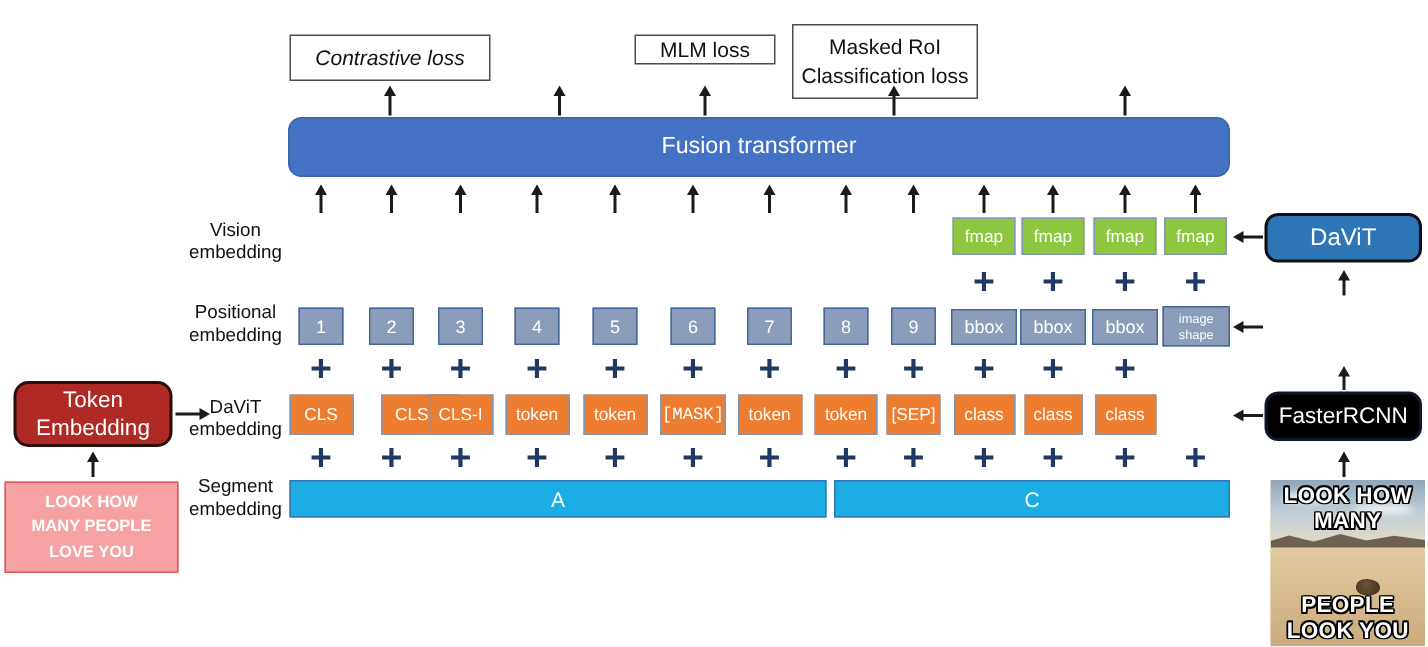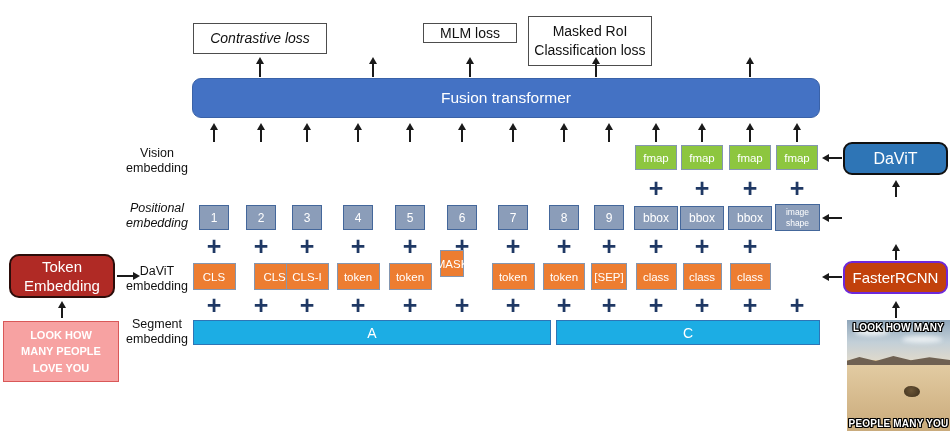--- a/index.html
+++ b/index.html
@@ -34,22 +34,22 @@
   }
   .davit{
     left:843px; top:142px; width:105px; height:33px; background:#2E75B6;
     border:2px solid #101010; border-radius:9px; color:#fff; font-size:16px;
   }
   .roi{
     left:843px; top:198px; width:105px; height:43px; background:#8DC63F;
     border:1.6px solid #2E75B6; color:#fff; font-size:15px; line-height:1.3;
   }
   .frcnn{
-    left:843px; top:261px; width:105px; height:33px; background:#c2410c;
-    border:2px solid #6d28d9; border-radius:9px; color:#fff; font-size:15px;
+    left:843px; top:261px; width:105px; height:33px; background:#000000;
+    border:2px solid #0f172a; border-radius:9px; color:#fff; font-size:15px;
   }
   .tokenemb{
     left:9px; top:254px; width:106px; height:44px; background:#B02A25;
     border:2px solid #2b0d0a; border-radius:10px; color:#fff; font-size:15px; line-height:1.3;
   }
   .caption{
     left:3px; top:321px; width:116px; height:61px; background:#F7A2A2;
     border:1.8px solid #D95858; color:#fff; font-size:11px; line-height:1.5; font-weight:bold;
   }
   .shaft-v{ position:absolute; width:1.6px; background:#1a1a1a; }
@@ -72,34 +72,34 @@
   .meme-cloud{ position:absolute; background:#e9eef1; border-radius:50%; filter:blur(2px); }
   .meme-mtn{ position:absolute; left:0; top:33px; width:103px; height:14px; background:#6f6152;
     clip-path:polygon(0 55%,12% 28%,28% 58%,45% 22%,62% 52%,80% 30%,100% 50%,100% 100%,0 100%); }
   .meme-sand{ position:absolute; left:0; top:45px; width:103px; height:66px;
     background:linear-gradient(180deg,#e2cba2 0%,#d5b98c 55%,#c9ab7c 100%); }
   .meme-weed{ position:absolute; left:57px; top:66px; width:16px; height:11px;
     background:radial-gradient(circle at 45% 40%, #6b5536 0%, #4a3a24 70%, #3a2d1c 100%);
     border-radius:45% 55% 50% 50%; }
   .meme-text{
     position:absolute; left:0; width:103px; text-align:center; color:#fff;
-    font-weight:bold; font-size:10px; letter-spacing:0.2px;
+    font-weight:bold; font-size:15px; letter-spacing:0.2px;
     text-shadow:1px 0 #000,-1px 0 #000,0 1px #000,0 -1px #000,1px 1px #000,-1px -1px #000,1px -1px #000,-1px 1px #000;
   }
 </style>
 </head>
 <body>
 
 <div id="diagram">
 
   <div class="box fusion">Fusion transformer</div>
 
   <div class="rlabel" style="top:146px;">Vision
 embedding</div>
-  <div class="rlabel" style="top:201px;font-style:italic;">Positional
+  <div class="rlabel" style="top:201px;">Positional
 embedding</div>
   <div class="rlabel" style="top:264px;">DaViT
 embedding</div>
   <div class="rlabel" style="top:317px;">Segment
 embedding</div>
 
   <div class="box tokenemb">Token
 Embedding</div>
   <div class="box davit">DaViT</div>
 
@@ -109,21 +109,21 @@
   <div class="box frcnn">FasterRCNN</div>
 
   <div class="meme">
     <div class="meme-sky"></div>
     <div class="meme-cloud" style="left:8px;top:8px;width:34px;height:8px;"></div>
     <div class="meme-cloud" style="left:55px;top:16px;width:40px;height:7px;"></div>
     <div class="meme-mtn"></div>
     <div class="meme-sand"></div>
     <div class="meme-weed"></div>
     <div class="meme-text" style="top:2px;">LOOK HOW MANY</div>
-    <div class="meme-text" style="bottom:2px;">PEOPLE MANY YOU</div>
+    <div class="meme-text" style="bottom:2px;">PEOPLE LOOK YOU</div>
   </div>
 
 <div class="box loss" style="left: 193px; top: 23px; width: 134px; height: 31px; font-style: italic;">Contrastive loss</div>
     <div class="shaft-v" style="left: 259.2px; top: 62px; height: 15px;"></div>
     <div class="head-up" style="left: 256px; top: 57px;"></div>
     <div class="shaft-v" style="left: 372.2px; top: 62px; height: 15px;"></div>
     <div class="head-up" style="left: 369px; top: 57px;"></div>
     <div class="box loss" style="left: 423px; top: 23px; width: 94px; height: 20px;">MLM loss</div>
     <div class="shaft-v" style="left: 469.2px; top: 62px; height: 15px;"></div>
     <div class="head-up" style="left: 466px; top: 57px;"></div>
@@ -195,21 +195,21 @@
     <div class="plus" style="left: 564px; top: 247px;">+</div>
     <div class="plus" style="left: 609px; top: 247px;">+</div>
     <div class="plus" style="left: 656px; top: 247px;">+</div>
     <div class="plus" style="left: 702px; top: 247px;">+</div>
     <div class="plus" style="left: 750px; top: 247px;">+</div>
     <div class="box cell cell-orange" style="left: 192.5px; top: 263px; width: 43px; height: 27px;">CLS</div>
     <div class="box cell cell-orange" style="left: 254px; top: 263px; width: 52px; height: 27px;">CLS-T</div>
     <div class="box cell cell-orange" style="left: 285.5px; top: 263px; width: 43px; height: 27px;">CLS-I</div>
     <div class="box cell cell-orange" style="left: 336.5px; top: 263px; width: 43px; height: 27px;">token</div>
     <div class="box cell cell-orange" style="left: 388.5px; top: 263px; width: 43px; height: 27px;">token</div>
-    <div class="box cell cell-orange" style="left: 440px; top: 250px; width: 24px; height: 27px;">[MASK]</div>
+    <div class="box cell cell-orange" style="left: 440px; top: 263px; width: 44px; height: 27px; font-family: Liberation Mono, monospace;">[MASK]</div>
     <div class="box cell cell-orange" style="left: 491.5px; top: 263px; width: 43px; height: 27px;">token</div>
     <div class="box cell cell-orange" style="left: 543px; top: 263px; width: 42px; height: 27px;">token</div>
     <div class="box cell cell-orange" style="left: 591px; top: 263px; width: 36px; height: 27px;">[SEP]</div>
     <div class="box cell cell-orange" style="left: 635.5px; top: 263px; width: 41px; height: 27px;">class</div>
     <div class="box cell cell-orange" style="left: 682.5px; top: 263px; width: 39px; height: 27px;">class</div>
     <div class="box cell cell-orange" style="left: 729.5px; top: 263px; width: 41px; height: 27px;">class</div>
     <div class="shaft-h" style="left: 827px; top: 276.2px; width: 15px;"></div>
     <div class="head-left" style="left: 822px; top: 273px;"></div>
     <div class="plus" style="left: 214px; top: 306px;">+</div>
     <div class="plus" style="left: 261px; top: 306px;">+</div>

